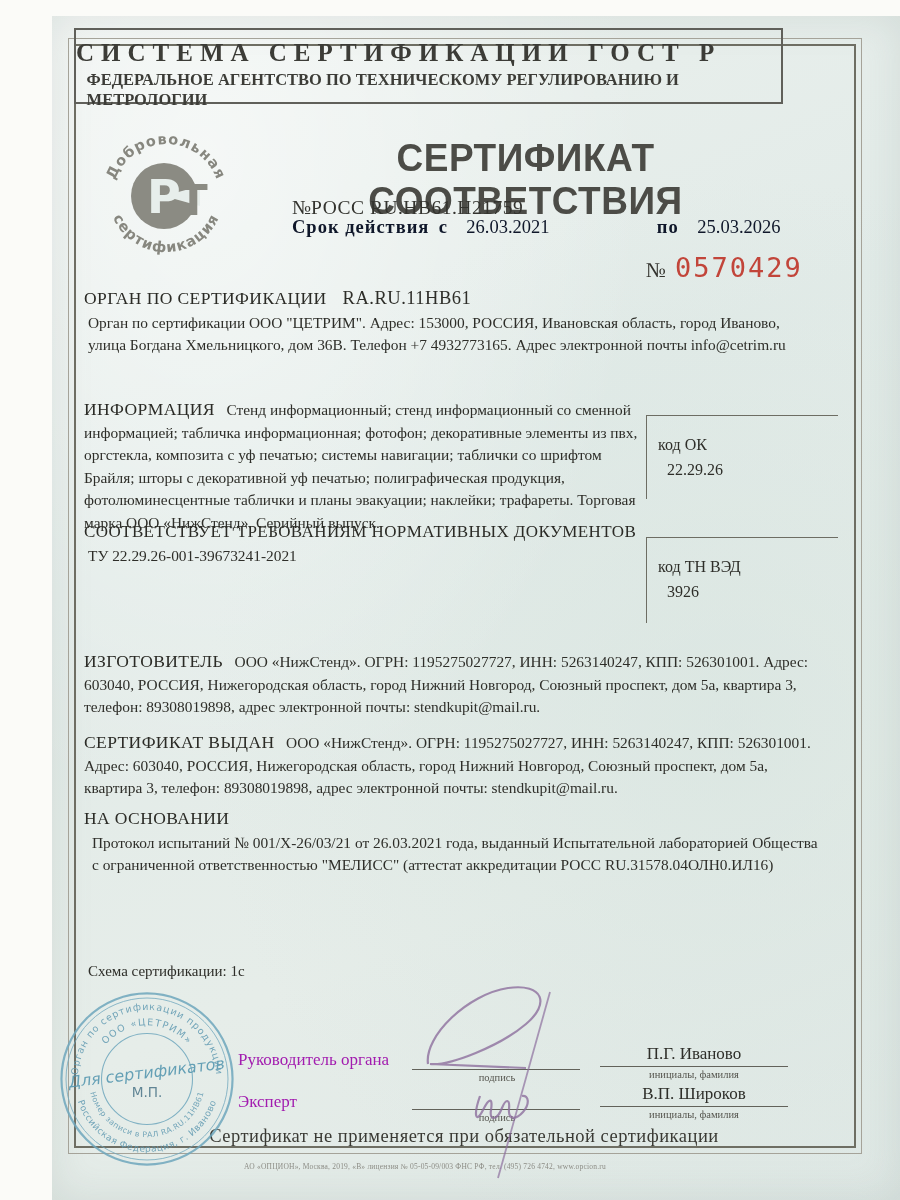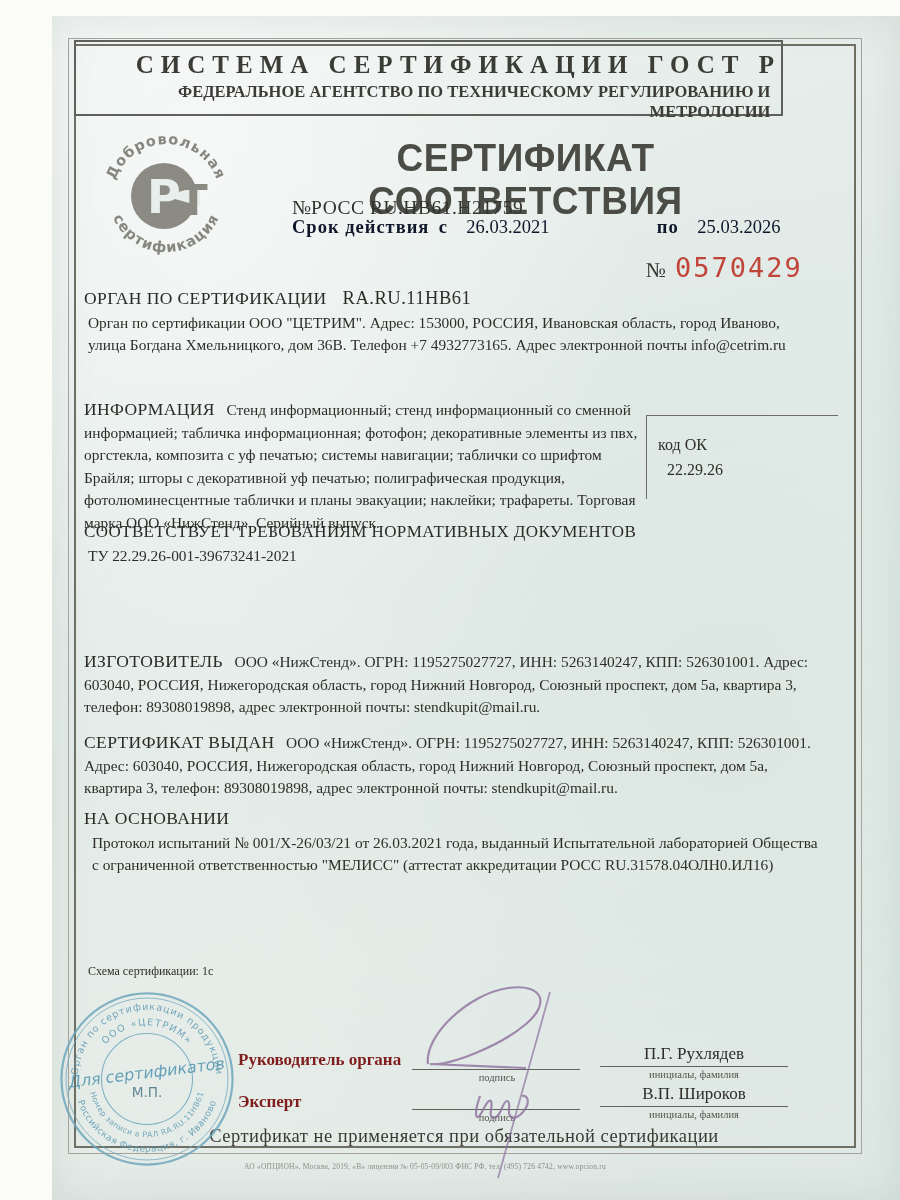--- a/index.html
+++ b/index.html
@@ -6,42 +6,42 @@
   body{background:#fdfdfb;font-family:"Liberation Serif","DejaVu Serif",serif;}
   .page{position:relative;width:900px;height:1200px;overflow:hidden;background:#fbfbf8;}
   .scan-paper{position:absolute;left:52px;top:16px;width:848px;height:1184px;
     background:
       radial-gradient(ellipse at 18% 12%, rgba(255,255,255,.55), rgba(255,255,255,0) 45%),
       radial-gradient(ellipse at 80% 60%, rgba(210,225,220,.5), rgba(210,225,220,0) 55%),
       linear-gradient(158deg,#ecf1ee 0%,#e2ebe8 38%,#e6ede9 70%,#dfe8e5 100%);
     box-shadow:inset 0 0 40px rgba(120,140,135,.18);}
   .frame-outer{position:absolute;left:68px;top:38px;width:792px;height:1114px;border:1px solid #a5a399;}
   .frame-inner{position:absolute;left:74px;top:44px;width:778px;height:1100px;border:2px solid #6e6e63;}
-  .header-box{position:absolute;left:74px;top:40px;width:709px;height:76px;border:2px solid #60605a;box-sizing:border-box;text-align:right;}
+  .header-box{position:absolute;left:74px;top:28px;width:709px;height:76px;border:2px solid #60605a;box-sizing:border-box;text-align:left;}
   .sys-title{margin-top:9px;font-size:25px;font-weight:bold;letter-spacing:7px;color:#3c3c37;}
   .agency-title{margin-top:3px;font-size:17px;font-weight:bold;letter-spacing:0px;color:#3c3c37;transform:scaleX(.97);}
   .cert-title{position:absolute;left:238px;top:138px;width:575px;text-align:center;
     font-family:"Liberation Sans","DejaVu Sans",sans-serif;font-weight:bold;font-size:37px;
     color:#4c4c47;letter-spacing:0.5px;transform:scaleY(1.04);}
   .no-row{position:absolute;left:292px;top:196px;font-size:20px;color:#33332e;}
   .no-row .num-val{font-size:19.5px;letter-spacing:.5px;}
   .validity-row{position:absolute;left:292px;top:217px;font-size:18.5px;color:#0f172a;}
   .validity-row b{letter-spacing:1px;}
   .blank-no{position:absolute;left:646px;top:252px;font-size:21px;color:#33332e;}
   .blank-no .red{font-family:"DejaVu Sans Mono",monospace;font-size:27px;letter-spacing:2px;color:#c2453a;margin-left:9px;}
   .sec{position:absolute;color:#2e2e29;}
   .sec h3{display:inline;font-size:17.5px;font-weight:normal;letter-spacing:.4px;margin:0;color:#2b2b26;}
   .sec .inline-val{font-size:18.5px;margin-left:16px;letter-spacing:.5px;}
   .sec p{margin:3px 0 0 4px;font-size:15.4px;line-height:21.5px;}
   .flow p{display:inline;margin:0;font-size:15.4px;line-height:22.5px;}
   .flow{font-size:15.4px;line-height:22.5px;}
   .code-box{position:absolute;left:646px;width:192px;border-top:1.5px solid #6d6d63;border-left:1.5px solid #6d6d63;
     padding:20px 0 0 11px;box-sizing:border-box;font-size:16px;color:#2e2e29;}
   .code-box .cv{margin:7px 0 0 9px;}
-  .sig-label{position:absolute;font-size:17px;font-weight:bold;color:#7f1d1d;}
+  .sig-label{position:absolute;font-size:17px;font-weight:normal;color:#a21caf;}
   .sig-line{position:absolute;border-top:1.2px solid #62625a;height:0;}
   .sig-caption{position:absolute;font-size:10.5px;color:#55554e;text-align:center;}
   .sig-name{position:absolute;font-size:17px;color:#2e2e29;text-align:center;}
   .restriction{position:absolute;left:74px;top:1126px;width:780px;text-align:center;font-size:18.5px;color:#3a3a34;letter-spacing:.5px;}
   .print-info{position:absolute;left:230px;top:1162px;width:390px;text-align:center;font-size:7.5px;color:#8c8c85;letter-spacing:.2px;}
   svg{position:absolute;}
   svg text{font-family:"DejaVu Sans",sans-serif;}
 </style>
 </head>
 <body>
@@ -103,38 +103,42 @@
   </div>
   <div class="code-box" style="top:415px;height:84px;">
     <div>код ОК</div>
     <div class="cv">22.29.26</div>
   </div>
 
   <div class="sec" style="left:84px;top:522px;width:560px;">
     <h3 style="font-size:17px;">СООТВЕТСТВУЕТ ТРЕБОВАНИЯМ НОРМАТИВНЫХ ДОКУМЕНТОВ</h3>
     <p>ТУ 22.29.26-001-39673241-2021</p>
   </div>
+  <div class="code-box" style="top:537px;height:86px;">
+    <div>код ТН ВЭД</div>
+    <div class="cv">3926</div>
+  </div>
 
   <div class="sec flow" style="left:84px;top:650px;width:732px;">
     <h3>ИЗГОТОВИТЕЛЬ</h3>&nbsp;&nbsp;
     <p>ООО «НижСтенд». ОГРН: 1195275027727, ИНН: 5263140247, КПП: 526301001. Адрес: 603040, РОССИЯ, Нижегородская область, город Нижний Новгород, Союзный проспект, дом 5а, квартира 3, телефон: 89308019898, адрес электронной почты: stendkupit@mail.ru.</p>
   </div>
 
   <div class="sec flow" style="left:84px;top:731px;width:734px;">
     <h3>СЕРТИФИКАТ ВЫДАН</h3>&nbsp;&nbsp;
     <p>ООО «НижСтенд». ОГРН: 1195275027727, ИНН: 5263140247, КПП: 526301001. Адрес: 603040, РОССИЯ, Нижегородская область, город Нижний Новгород, Союзный проспект, дом 5а, квартира 3, телефон: 89308019898, адрес электронной почты: stendkupit@mail.ru.</p>
   </div>
 
   <div class="sec" style="left:84px;top:808px;width:742px;">
     <h3>НА ОСНОВАНИИ</h3>
     <p style="margin-left:8px;">Протокол испытаний № 001/Х-26/03/21 от 26.03.2021 года, выданный Испытательной лабораторией Общества с ограниченной ответственностью "МЕЛИСС" (аттестат аккредитации РОСС RU.31578.04ОЛН0.ИЛ16)</p>
   </div>
 
   <div class="sec" style="left:84px;top:958px;width:600px;">
-    <p style="font-size:12px;">Схема сертификации: 1с</p>
+    <p style="font-size:15px;">Схема сертификации: 1с</p>
   </div>
 
   <svg style="left:56px;top:988px;z-index:3;" width="182" height="182" viewBox="0 0 200 200" opacity="0.85">
     <defs>
       <path id="stTop" d="M 24 100 A 76 76 0 0 1 176 100"></path>
       <path id="stOrg" d="M 41 100 A 59 59 0 0 1 159 100"></path>
       <path id="stBotIn" d="M 36 100 A 64 64 0 0 0 164 100"></path>
       <path id="stBotOut" d="M 20 100 A 80 80 0 0 0 180 100"></path>
     </defs>
     <circle cx="100" cy="100" r="94" fill="none" stroke="#6fa7bd" stroke-width="2.4"></circle>
@@ -152,21 +156,21 @@
       <textPath href="#stBotIn" startOffset="50%" text-anchor="middle">Номер записи в РАЛ RA.RU.11НВ61</textPath>
     </text>
     <text font-size="10" fill="#5f99b1" letter-spacing=".5">
       <textPath href="#stBotOut" startOffset="50%" text-anchor="middle">Российская Федерация, г. Иваново</textPath>
     </text>
   </svg>
 
   <div class="sig-label" style="left:238px;top:1050px;">Руководитель органа</div>
   <div class="sig-line" style="left:412px;top:1069px;width:168px;"></div>
   <div class="sig-caption" style="left:452px;top:1072px;width:90px;">подпись</div>
-  <div class="sig-name" style="left:600px;top:1044px;width:188px;">П.Г. Рухлядев</div>
+  <div class="sig-name" style="left:600px;top:1044px;width:188px;">П.Г. Иваново</div>
   <div class="sig-line" style="left:600px;top:1066px;width:188px;"></div>
   <div class="sig-caption" style="left:600px;top:1069px;width:188px;">инициалы, фамилия</div>
 
   <div class="sig-label" style="left:238px;top:1092px;">Эксперт</div>
   <div class="sig-line" style="left:412px;top:1109px;width:168px;"></div>
   <div class="sig-caption" style="left:452px;top:1112px;width:90px;">подпись</div>
   <div class="sig-name" style="left:600px;top:1084px;width:188px;">В.П. Широков</div>
   <div class="sig-line" style="left:600px;top:1106px;width:188px;"></div>
   <div class="sig-caption" style="left:600px;top:1109px;width:188px;">инициалы, фамилия</div>
 

